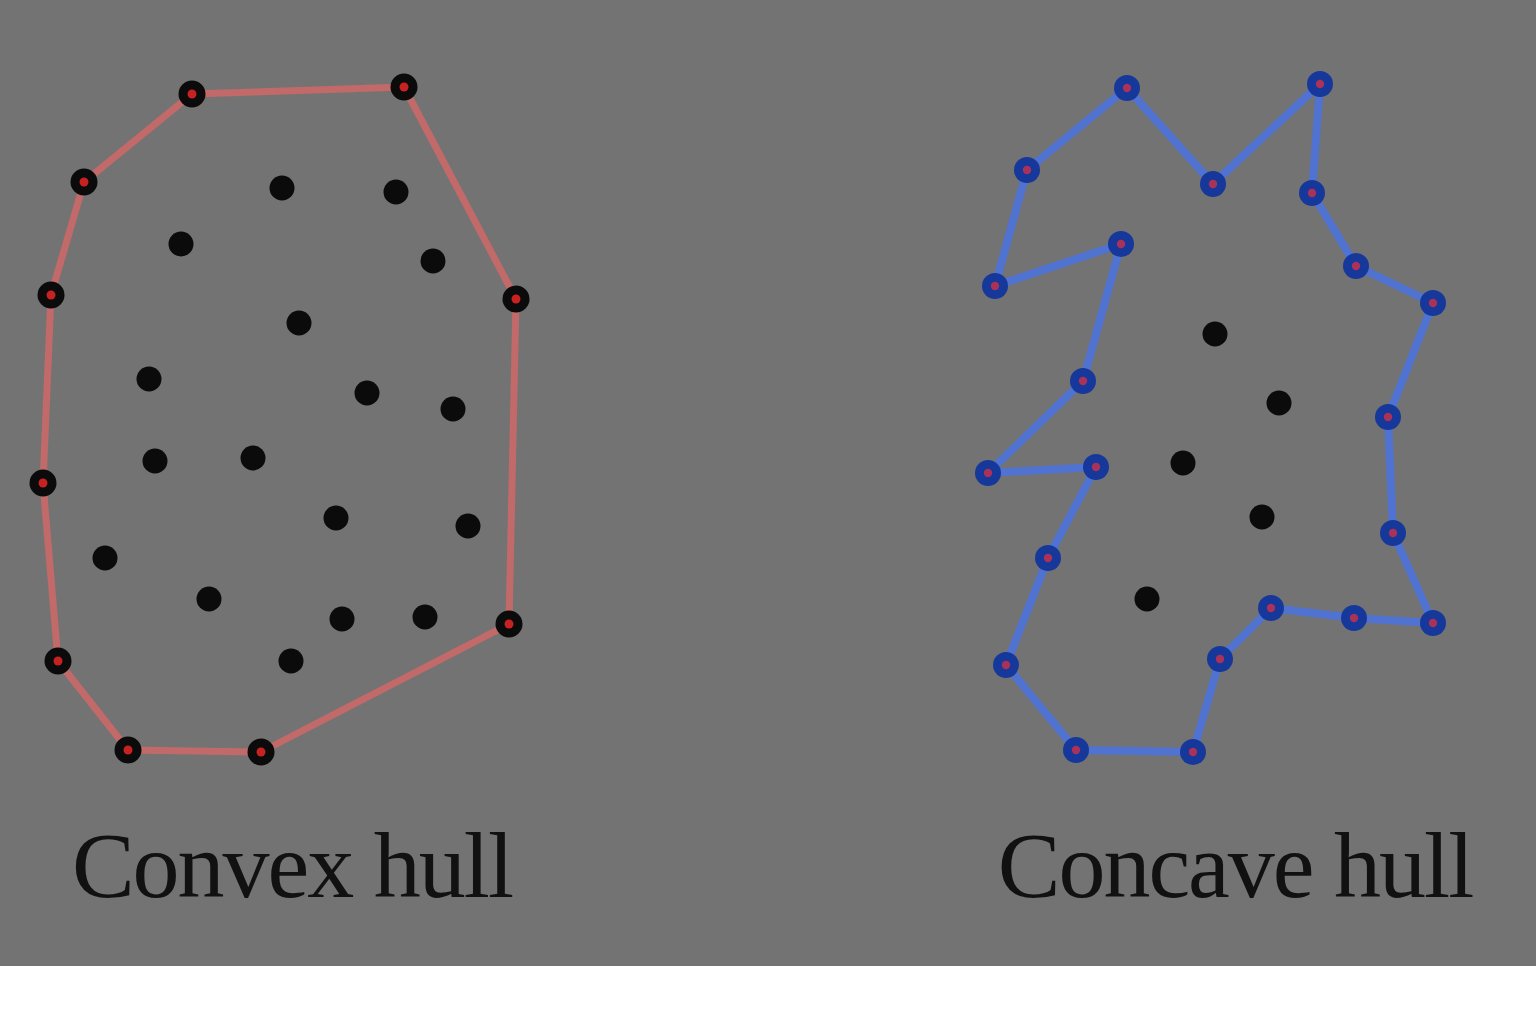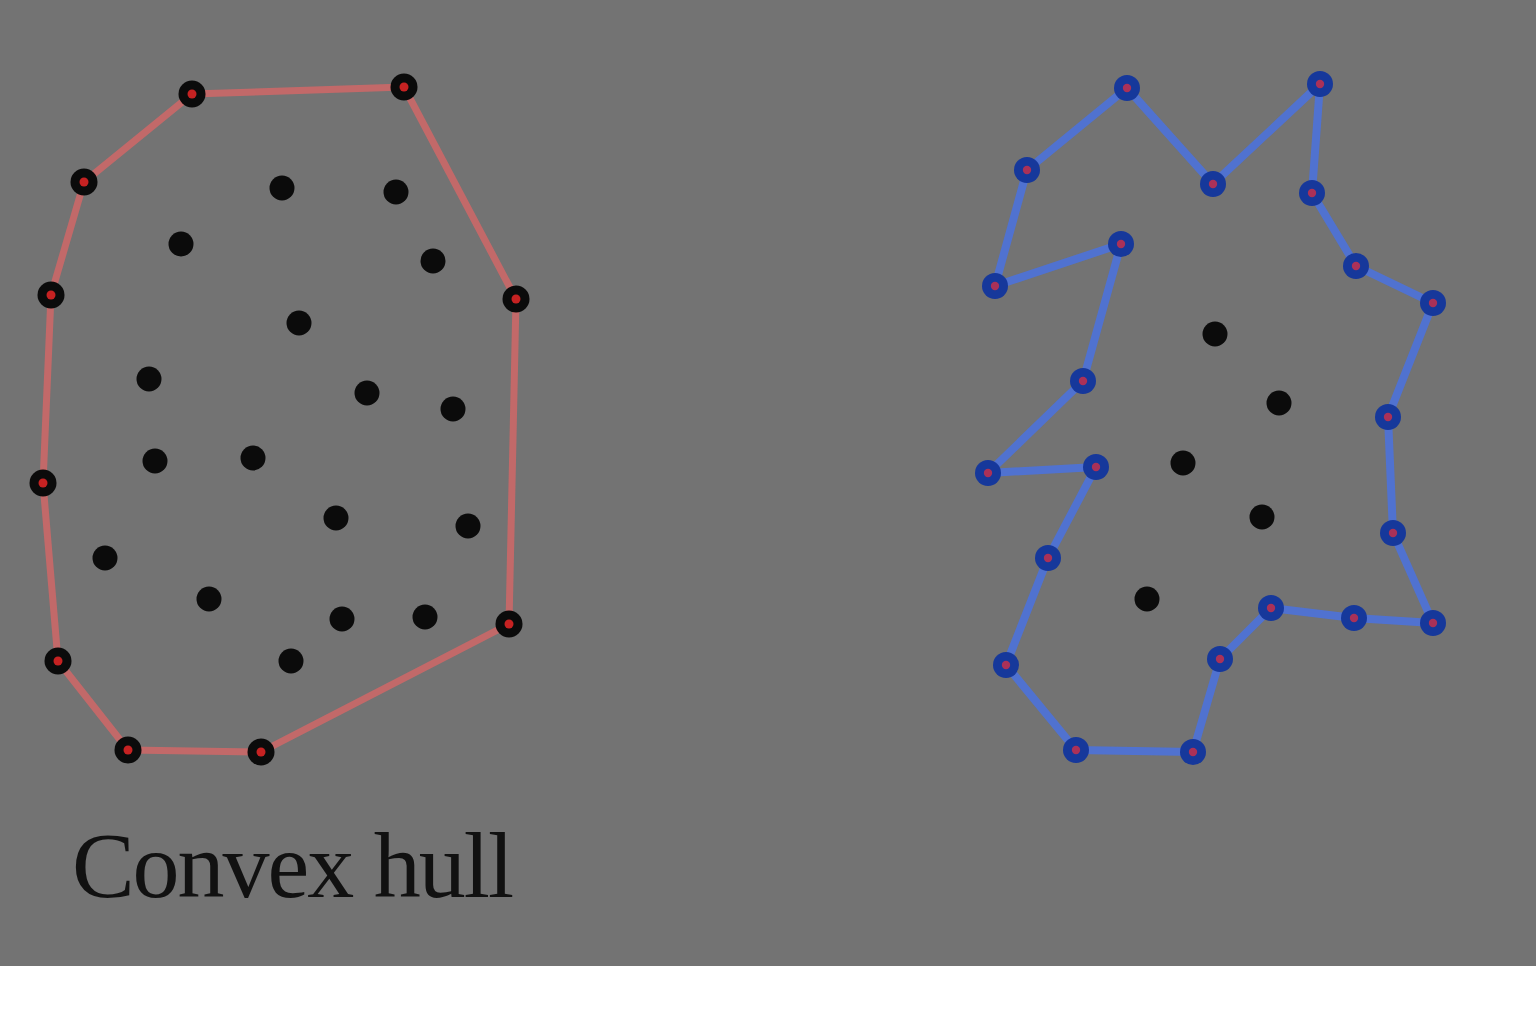--- a/index.html
+++ b/index.html
@@ -125,13 +125,14 @@
         <circle cx="1083" cy="381" r="4.2" fill="#aa3158"></circle>
         <circle cx="1121" cy="244" r="13" fill="#16389b"></circle>
         <circle cx="1121" cy="244" r="4.2" fill="#aa3158"></circle>
         <circle cx="995" cy="286" r="13" fill="#16389b"></circle>
         <circle cx="995" cy="286" r="4.2" fill="#aa3158"></circle>
         <circle cx="1027" cy="170" r="13" fill="#16389b"></circle>
         <circle cx="1027" cy="170" r="4.2" fill="#aa3158"></circle>
       </g>
   </svg>
   <div class="fig-label" id="label-convex" style="left: 292px;">Convex hull</div>
+  <div class="fig-label" id="label-concave" style="left: 1235px;">Concave hull</div>
 </div>
 
 </body></html>

